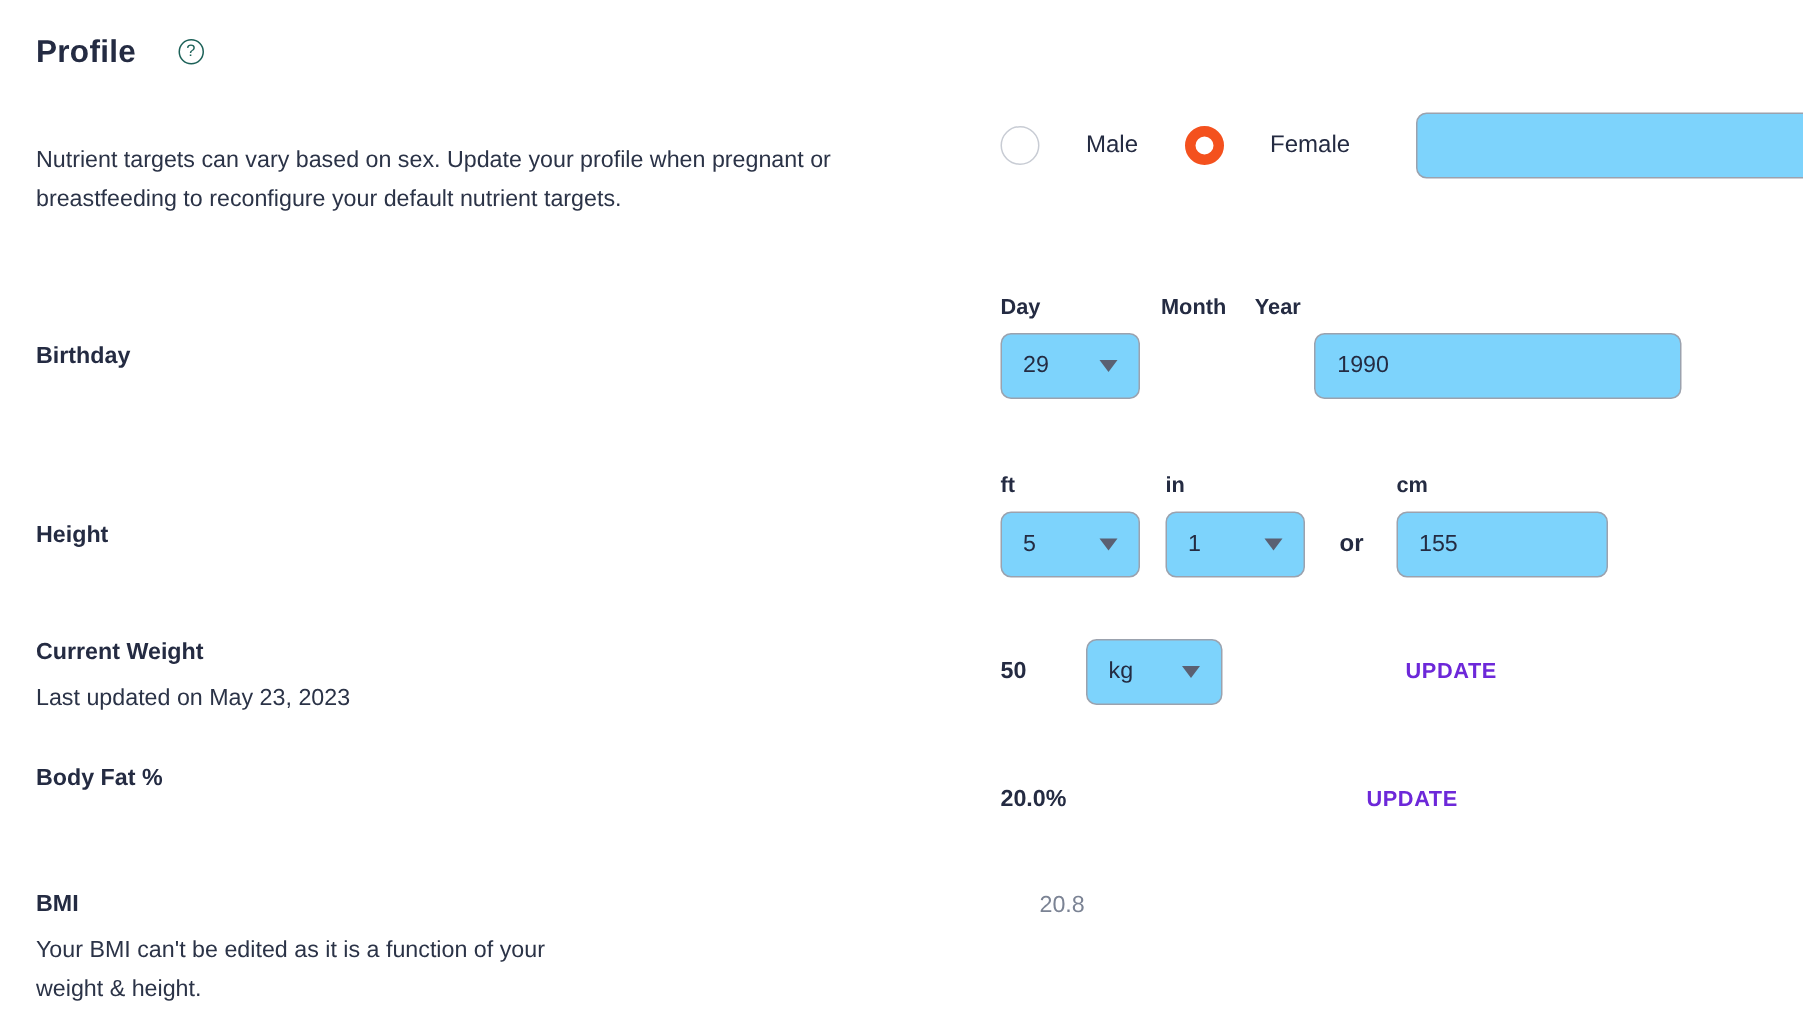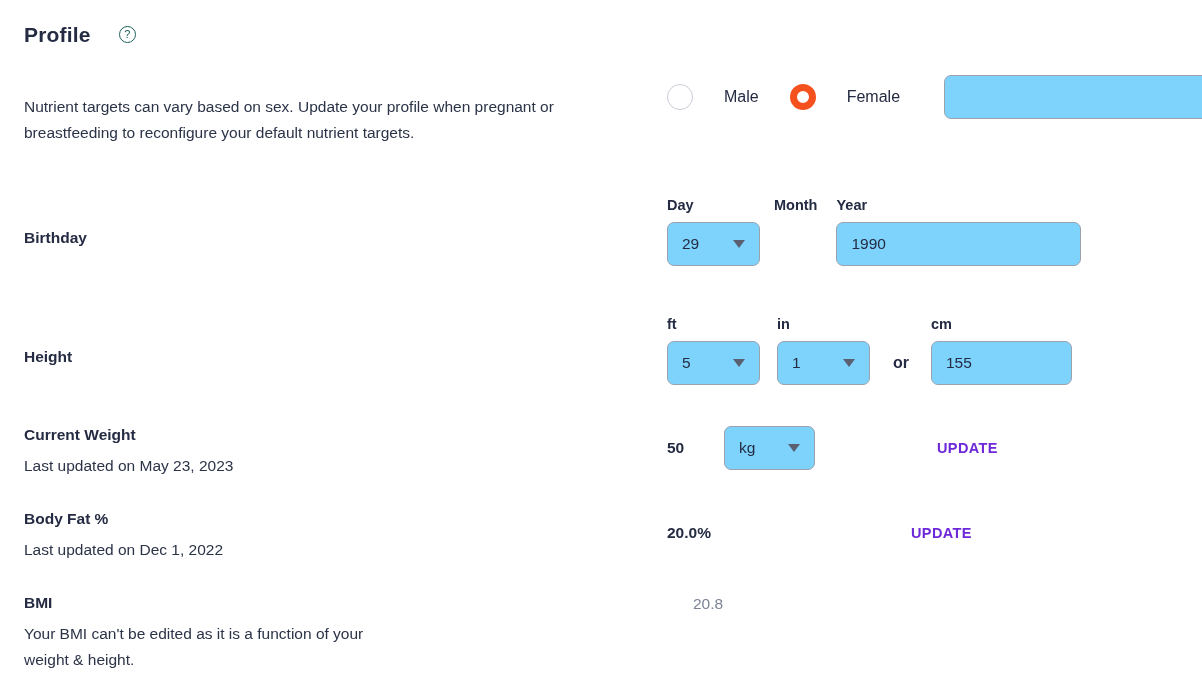--- a/index.html
+++ b/index.html
@@ -148,21 +148,21 @@
     border-left: 6.5px solid transparent;
     border-right: 6.5px solid transparent;
     border-top: 8px solid #5a6072;
     margin-left: auto;
     flex: none;
   }
 
   .sex-select { width: 290px; }
   .day-select { width: 93px; }
   .month-select { width: 157px; }
-  .year-input { width: 245px; }
+  .year-input { width: 245px; margin-left: 40px; }
   .ft-select { width: 93px; }
   .in-select { width: 93px; }
   .cm-input { width: 141px; }
   .unit-select { width: 91px; }
 
   .or-text {
     font-size: 16px;
     font-weight: bold;
     color: #242b42;
     line-height: 44px;
@@ -287,21 +287,20 @@
         <span class="val">kg</span>
         <span class="caret"></span>
       </div>
       <span class="update-link" style="margin-left:122px;">UPDATE</span>
     </div>
   </div>
 
   <div class="row" style="top:509px;">
     <div class="left-col">
       <div class="field-label">Body Fat %</div>
-      <div class="field-desc" style="margin-top:8px;">Last updated on Dec 1, 2022</div>
     </div>
     <div class="right-col" style="top:16px; display:flex; align-items:center;">
       <span class="value-text">20.0%</span>
       <span class="update-link" style="margin-left:200px;">UPDATE</span>
     </div>
   </div>
 
   <div class="row" style="top:593px;">
     <div class="left-col">
       <div class="field-label">BMI</div>

